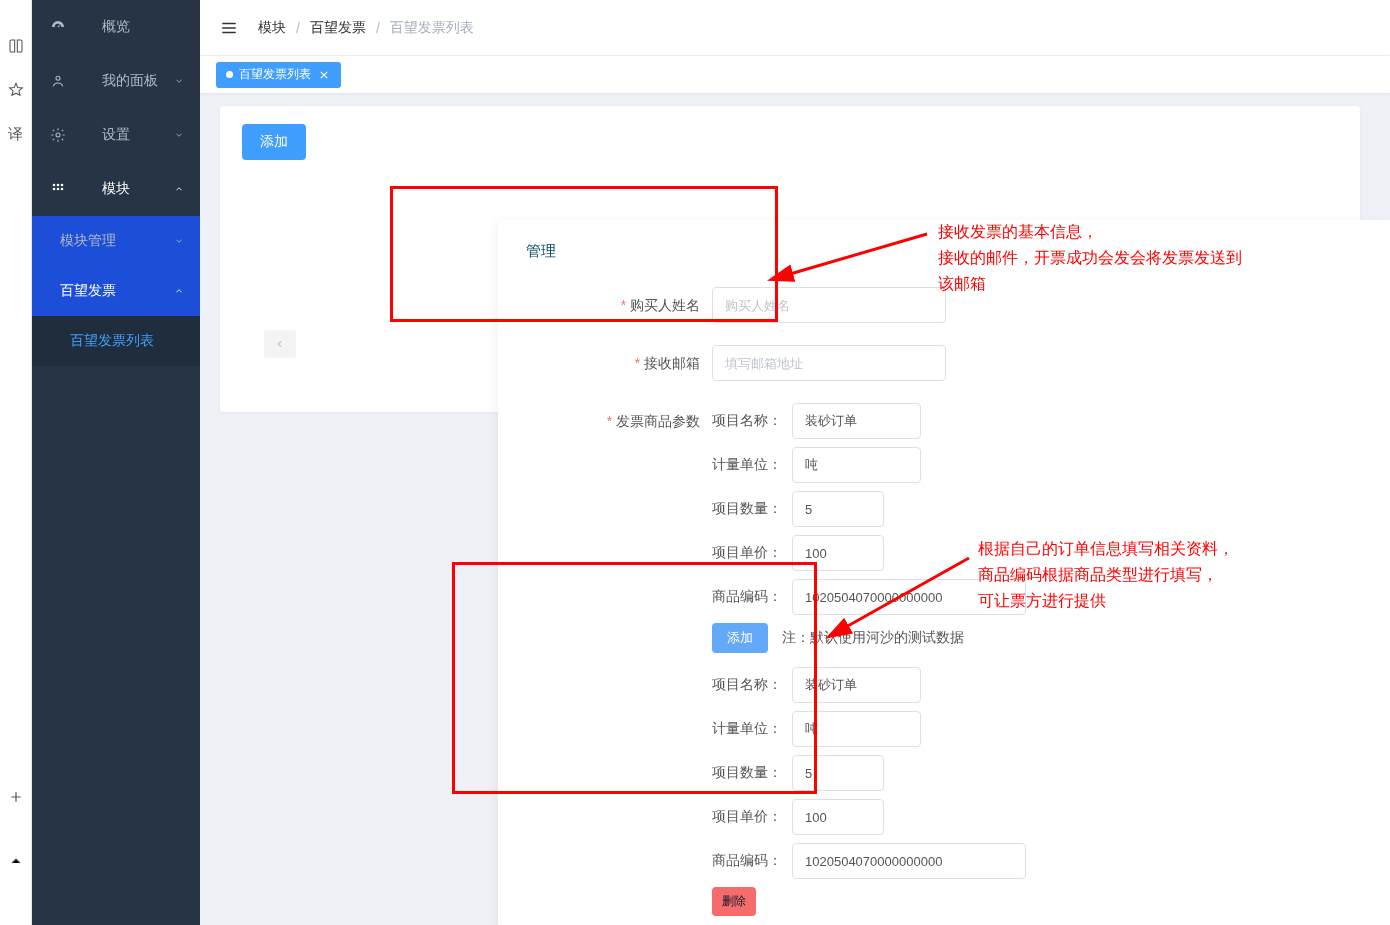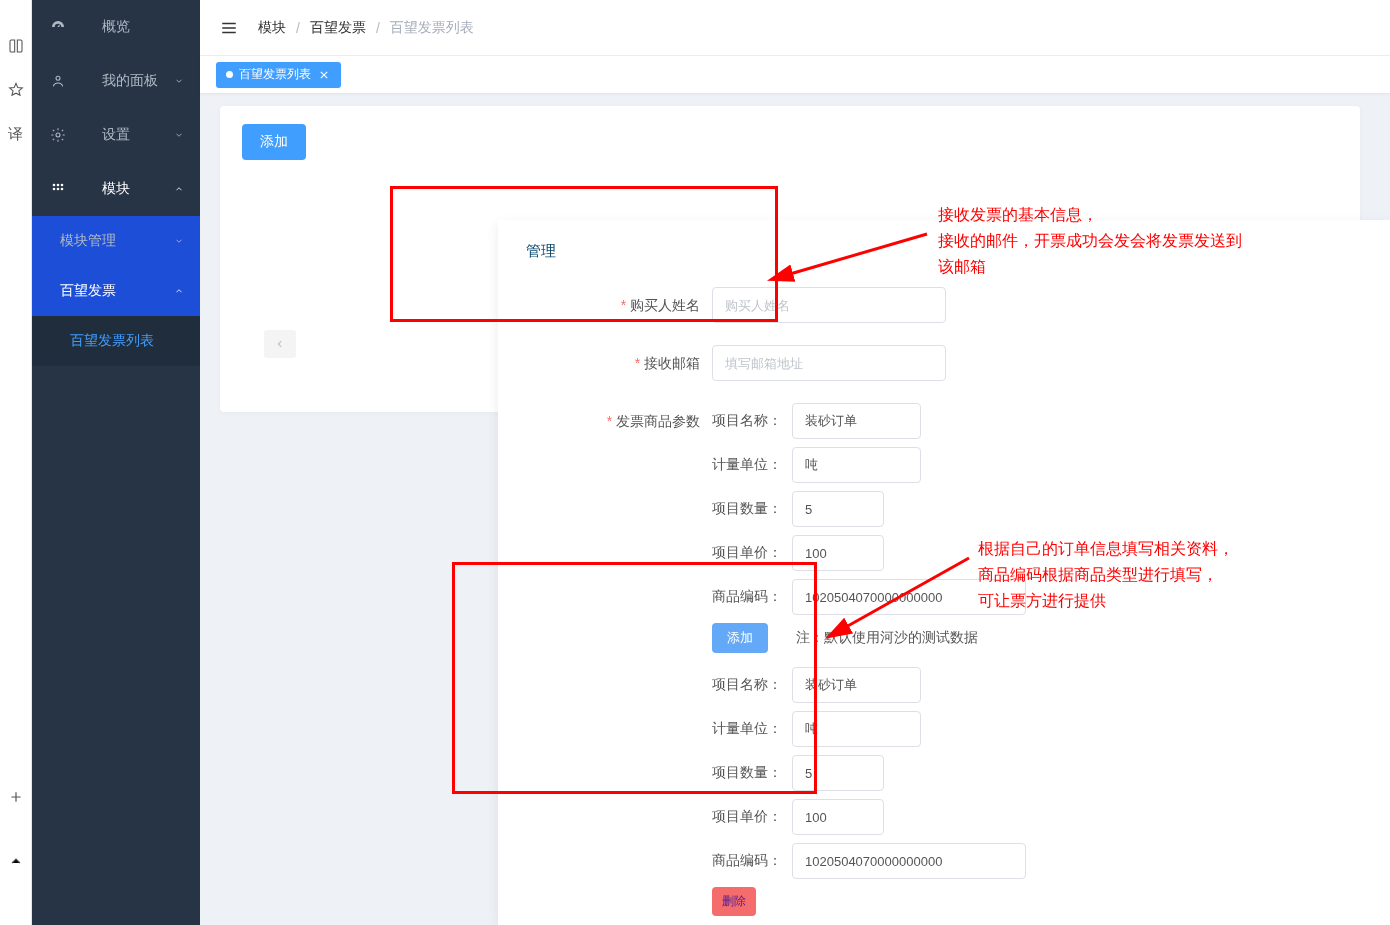--- a/index.html
+++ b/index.html
@@ -45,23 +45,23 @@
     .lbl { width:186px; text-align:right; padding-right:12px; font-size:14px; color:#555; line-height:36px; }
     .req::before { content:"* "; color:#f56c6c; }
     .inp { height:36px; border:1px solid #dcdfe6; border-radius:4px; padding:0 12px; font-size:13px; color:#555; outline:none; }
     .inp::placeholder { color:#bfc4cc; }
     .w230 { width:234px; }
     .w120 { width:129px; }
     .w90 { width:92px; }
     .params { display:flex; flex-direction:column; gap:8px; }
     .prow { display:flex; align-items:center; gap:10px; font-size:14px; color:#555; }
     .prow .pl { width:70px; text-align:center; }
-    .note { font-size:14px; color:#555; margin-left:18px; }
+    .note { font-size:14px; color:#555; margin-left:4px; }
     .mini-add { background:#63a9f7; color:#fff; border:none; font-size:13px; height:30px; padding:0 15px; border-radius:4px; cursor:pointer; }
-    .mini-del { background:#f56c6c; color:#4c1d95; border:none; font-size:12px; padding:6px 10px; border-radius:4px; cursor:pointer; }
+    .mini-del { background:#f56c6c; color:#0f172a; border:none; font-size:12px; padding:6px 10px; border-radius:4px; cursor:pointer; }
     
     .anno-box { position:absolute; border:3px solid #ff0000; pointer-events:none; }
     .anno-text { position:absolute; color:#ff0000; font-size:16px; line-height:26px; white-space:nowrap; }
     .arrow { position:absolute; }
     .arrow svg { overflow:visible; }
   </style>
 </head>
 <body>
 
 <div class="rail">
@@ -269,21 +269,21 @@
           </div>
       </div>
     </div>
 
   </div>
 </div>
 
 <div class="anno-box" style="left:390px; top:186px; width:388px; height:136px;"></div>
 <div class="anno-box" style="left:452px; top:562px; width:365px; height:232px;"></div>
 
-<div class="anno-text" style="left:938px; top:202px;">
+<div class="anno-text" style="left:938px; top:219px;">
   <span>接收发票的基本信息，</span><br>
   <span>接收的邮件，开票成功会发会将发票发送到</span><br>
   <span>该邮箱</span>
 </div>
 <div class="anno-text" style="left:978px; top:536px;">
   <span>根据自己的订单信息填写相关资料，</span><br>
   <span>商品编码根据商品类型进行填写，</span><br>
   <span>可让票方进行提供</span>
 </div>
 

